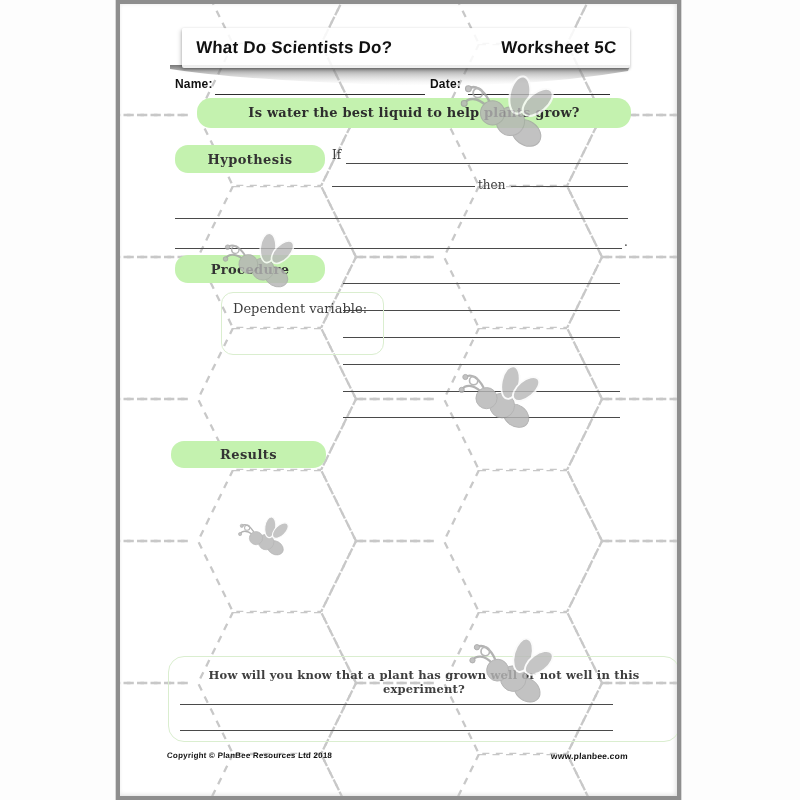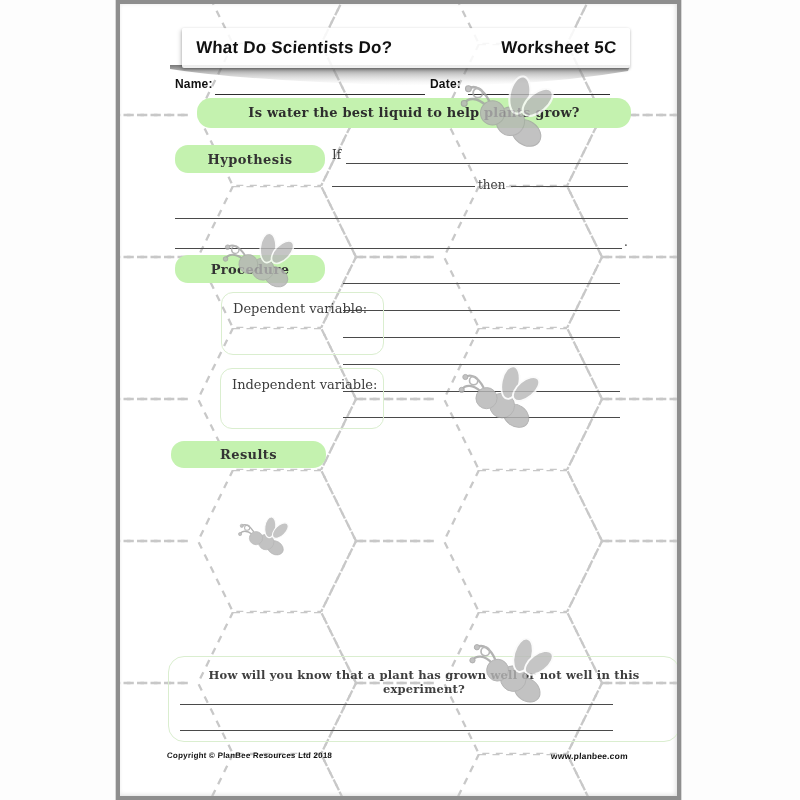--- a/index.html
+++ b/index.html
@@ -121,23 +121,20 @@
       <div class="line" style="left:223px;top:279px;width:277px;"></div>
       <div class="line" style="left:223px;top:306px;width:277px;"></div>
       <div class="line" style="left:223px;top:333px;width:277px;"></div>
       <div class="line" style="left:223px;top:360px;width:277px;"></div>
       <div class="line" style="left:223px;top:387px;width:277px;"></div>
       <div class="line" style="left:223px;top:413px;width:277px;"></div>
 
       <div class="vbox dep-box">
         <span class="vlabel">Dependent variable:</span>
       </div>
-      <div class="vbox ind-box">
-        <span class="vlabel">Independent variable:</span>
-      </div>
 
       <div class="pill pill-results">
         <span>Results</span>
       </div>
 
       <div class="qbox">
         <div class="qtext">How will you know that a plant has grown well or not well in this experiment?</div>
       </div>
       <div class="line" style="left:60px;top:700px;width:433px;"></div>
       <div class="line" style="left:60px;top:726px;width:433px;"></div>

